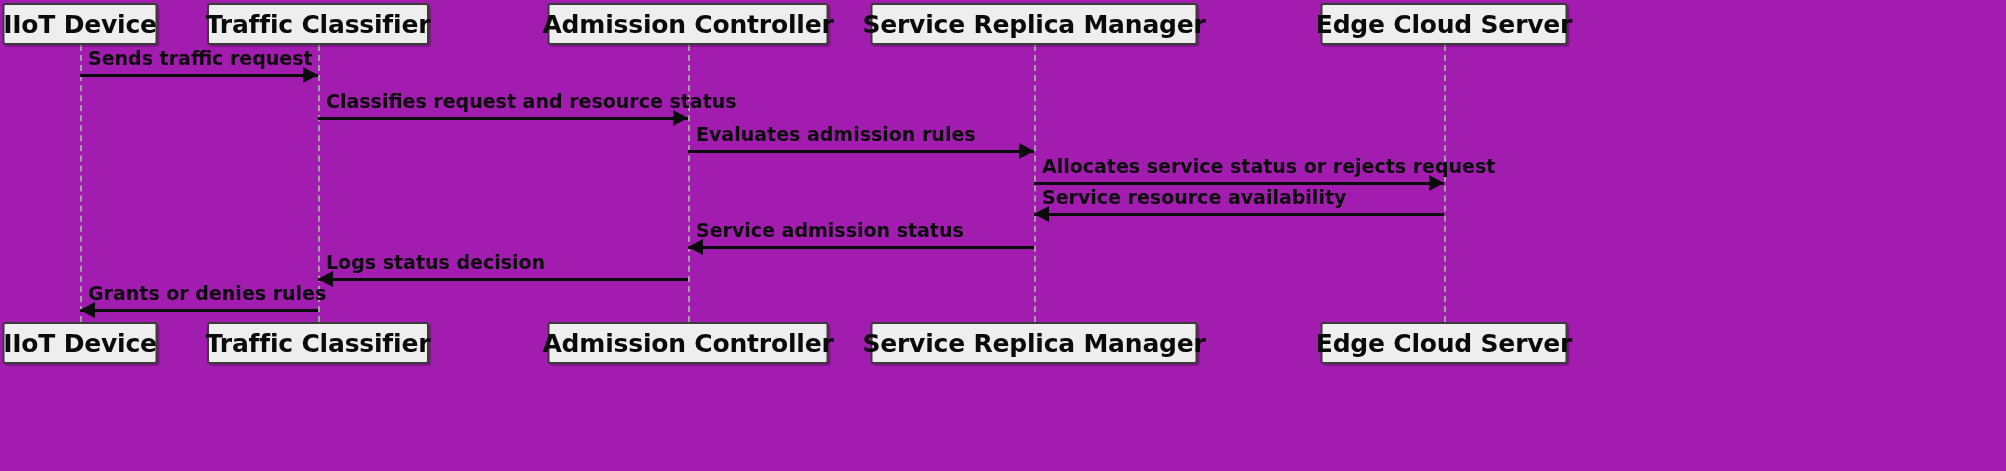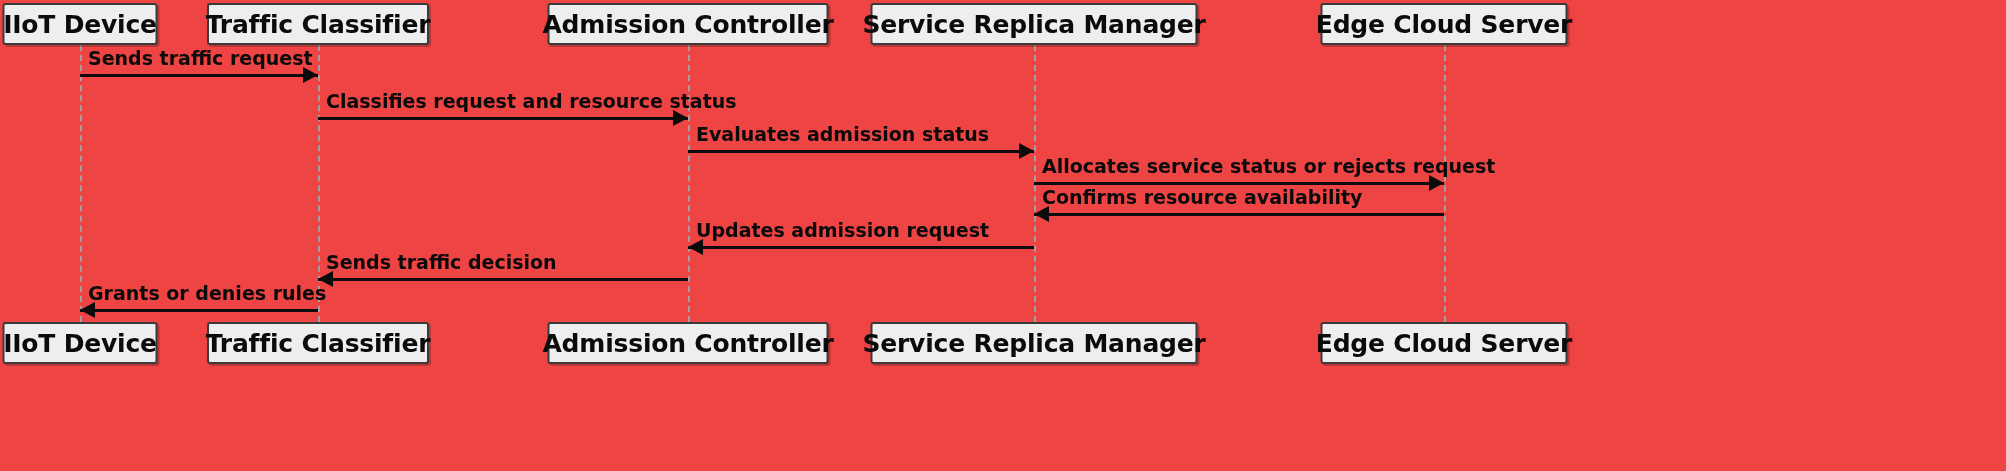--- a/index.html
+++ b/index.html
@@ -8,21 +8,21 @@
     padding: 0;
     background: #ffffff;
   }
   body {
     font-family: "DejaVu Sans", sans-serif;
   }
   #diagram {
     position: relative;
     width: 2006px;
     height: 471px;
-    background: #ef4444;
+    background: #a21caf;
     overflow: hidden;
   }
 
   
   .participant {
     position: absolute;
     transform: translateX(-50%);
     box-sizing: border-box;
     background: #EEEEEE;
     border: 2px solid #3a3a3a;
@@ -129,41 +129,41 @@
         <div class="msg-label from-left">Sends traffic request</div>
       </div>
       <div class="message" style="left: 318px; top: 117px; width: 370px;">
         <div class="msg-line" style="width: 370px;"></div>
         <div class="msg-head right" style="left: 355px;"></div>
         <div class="msg-label from-left">Classifies request and resource status</div>
       </div>
       <div class="message" style="left: 688px; top: 150px; width: 346px;">
         <div class="msg-line" style="width: 346px;"></div>
         <div class="msg-head right" style="left: 331px;"></div>
-        <div class="msg-label from-left">Evaluates admission status</div>
+        <div class="msg-label from-left">Evaluates admission rules</div>
       </div>
       <div class="message" style="left: 1034px; top: 182px; width: 410px;">
         <div class="msg-line" style="width: 410px;"></div>
         <div class="msg-head right" style="left: 395px;"></div>
         <div class="msg-label from-left">Allocates service status or rejects request</div>
       </div>
       <div class="message" style="left: 1034px; top: 213px; width: 410px;">
         <div class="msg-line" style="width: 410px;"></div>
         <div class="msg-head left" style="left: 0px;"></div>
-        <div class="msg-label from-left">Confirms resource availability</div>
+        <div class="msg-label from-left">Service resource availability</div>
       </div>
       <div class="message" style="left: 688px; top: 246px; width: 346px;">
         <div class="msg-line" style="width: 346px;"></div>
         <div class="msg-head left" style="left: 0px;"></div>
-        <div class="msg-label from-left">Updates admission request</div>
+        <div class="msg-label from-left">Service admission status</div>
       </div>
       <div class="message" style="left: 318px; top: 278px; width: 370px;">
         <div class="msg-line" style="width: 370px;"></div>
         <div class="msg-head left" style="left: 0px;"></div>
-        <div class="msg-label from-left">Sends traffic decision</div>
+        <div class="msg-label from-left">Logs status decision</div>
       </div>
       <div class="message" style="left: 80px; top: 309px; width: 238px;">
         <div class="msg-line" style="width: 238px;"></div>
         <div class="msg-head left" style="left: 0px;"></div>
         <div class="msg-label from-left">Grants or denies rules</div>
       </div>
     </div>
 
   <div id="footer-participants">
       <div class="participant" style="left: 80px; top: 322px; width: 155px;">

